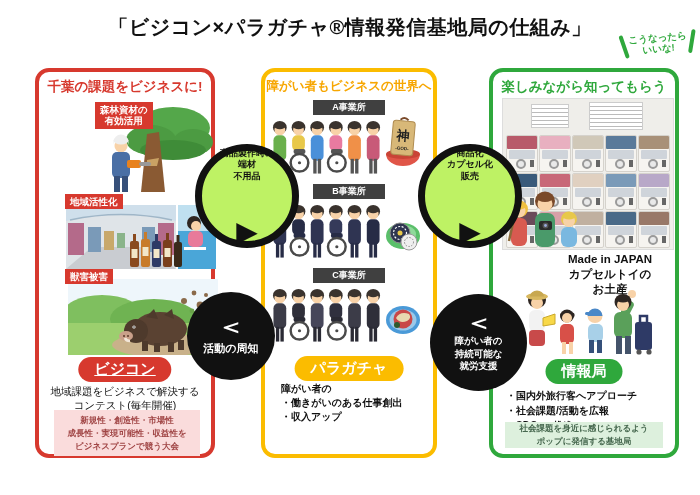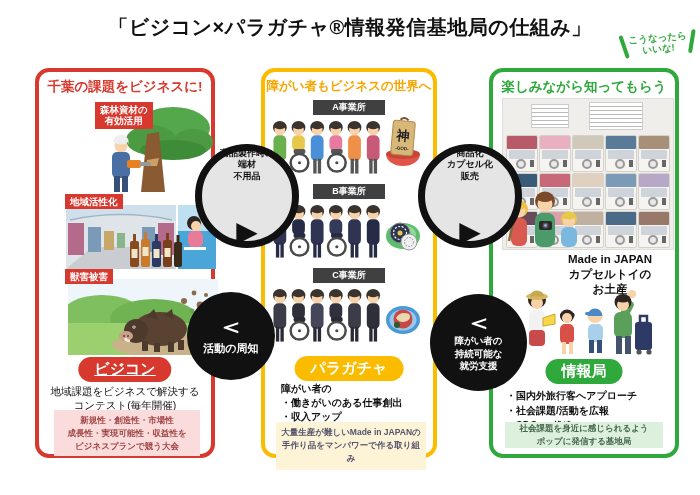--- a/index.html
+++ b/index.html
@@ -71,21 +71,21 @@
   .machine .slot { position:absolute; right:3px; bottom:4px; width:4px; height:7px; background:#666; }
   .tourists { position:absolute; left:0; bottom:0; width:84px; height:64px; }
 
   .caption { position:absolute; top:180px; left:52px; width:130px; text-align:center;
              font-size:11.5px; font-weight:bold; line-height:1.3; }
   .family { position:absolute; left:26px; top:216px; width:140px; height:70px; }
 
   
   .circle { position:absolute; border-radius:50%; display:flex; flex-direction:column;
             align-items:center; justify-content:center; text-align:center; z-index:5; }
-  .circle.top { background:#e5e5e5; border:7px solid #111; width:104px; height:104px;gap:36px; }
+  .circle.top { background:#bef264; border:7px solid #111; width:104px; height:104px;gap:36px; }
   .circle.top .lines { font-size:9px; font-weight:bold; line-height:1.25; color:#111; }
   .circle.top .arrow { font-size:28px; line-height:0.9; color:#111; margin-top:1px; }
   .circle.c1 { left:195px; top:144px; }
   .circle.c2 { left:418px; top:144px; }
   .circle.bottom { background:#111; color:#fff; }
   .circle.c3 { left:187px; top:292px; width:88px; height:88px; }
   .circle.c4 { left:430px; top:294px; width:97px; height:97px; }
   .circle.bottom .arrow { font-size:22px; font-weight:bold; line-height:1; transform:scaleX(1.25); }
   .circle.c3 .lines { font-size:11px; font-weight:bold; line-height:1.2; margin-top:4px; }
   .circle.c4 .lines { font-size:9.5px; font-weight:bold; line-height:1.3; margin-top:1px; }
@@ -359,24 +359,20 @@
     <path d="M17 34 q4 -7 13 -4 q3 4 -2 7 q-7 3 -11 -3 z" fill="#e8d8b0"></path>
     <circle cx="18" cy="41" r="3" fill="#2e5a2e"></circle>
   </svg>
 
   <div class="pill yellow">パラガチャ</div>
   <div class="desc-left">
     <div>障がい者の</div>
     <div>・働きがいのある仕事創出</div>
     <div>・収入アップ</div>
   </div>
-  <div class="note cream">
-    <div>大量生産が難しいMade in JAPANの</div>
-    <div>手作り品をマンパワーで作る取り組み</div>
-  </div>
 </div>
 
 <div class="panel right">
   <div class="panel-header">楽しみながら知ってもらう</div>
 
   <div class="gacha-photo">
     <div class="sign s1"></div>
     <div class="sign s2"></div>
     <div class="machines" id="machines">
         <div class="machine">

